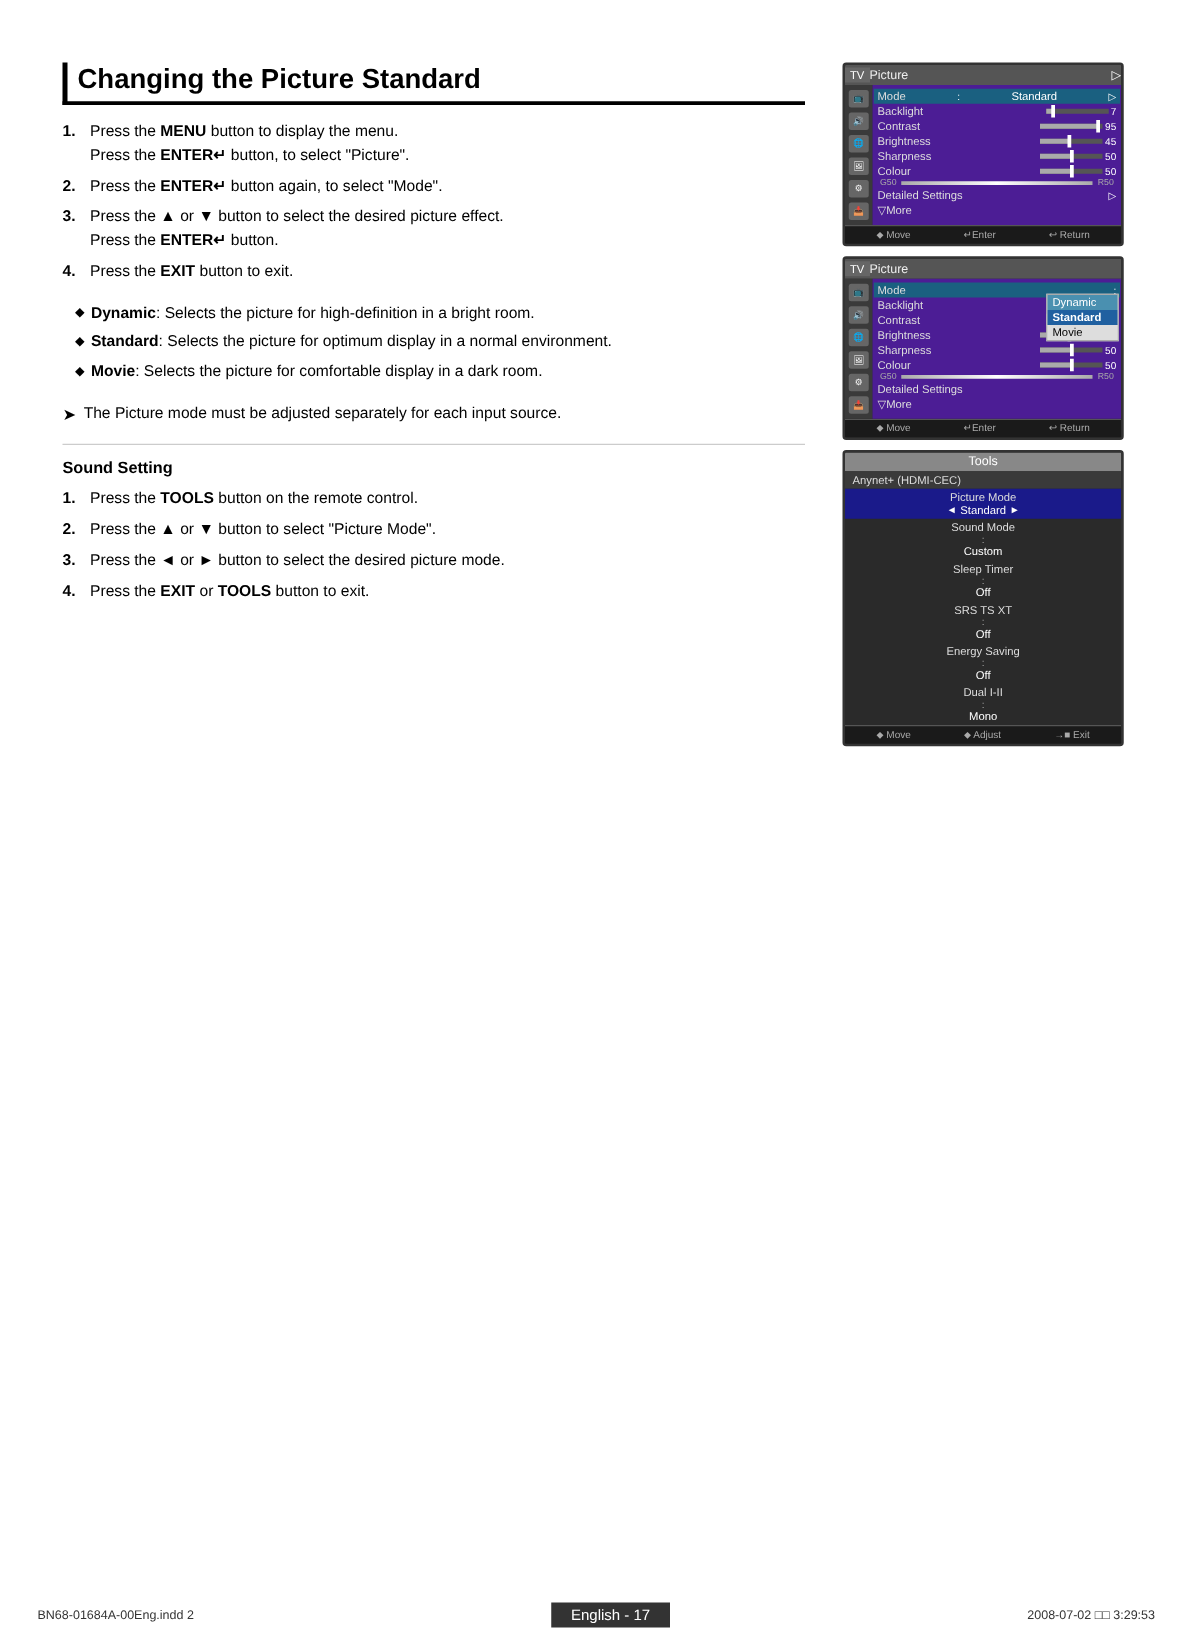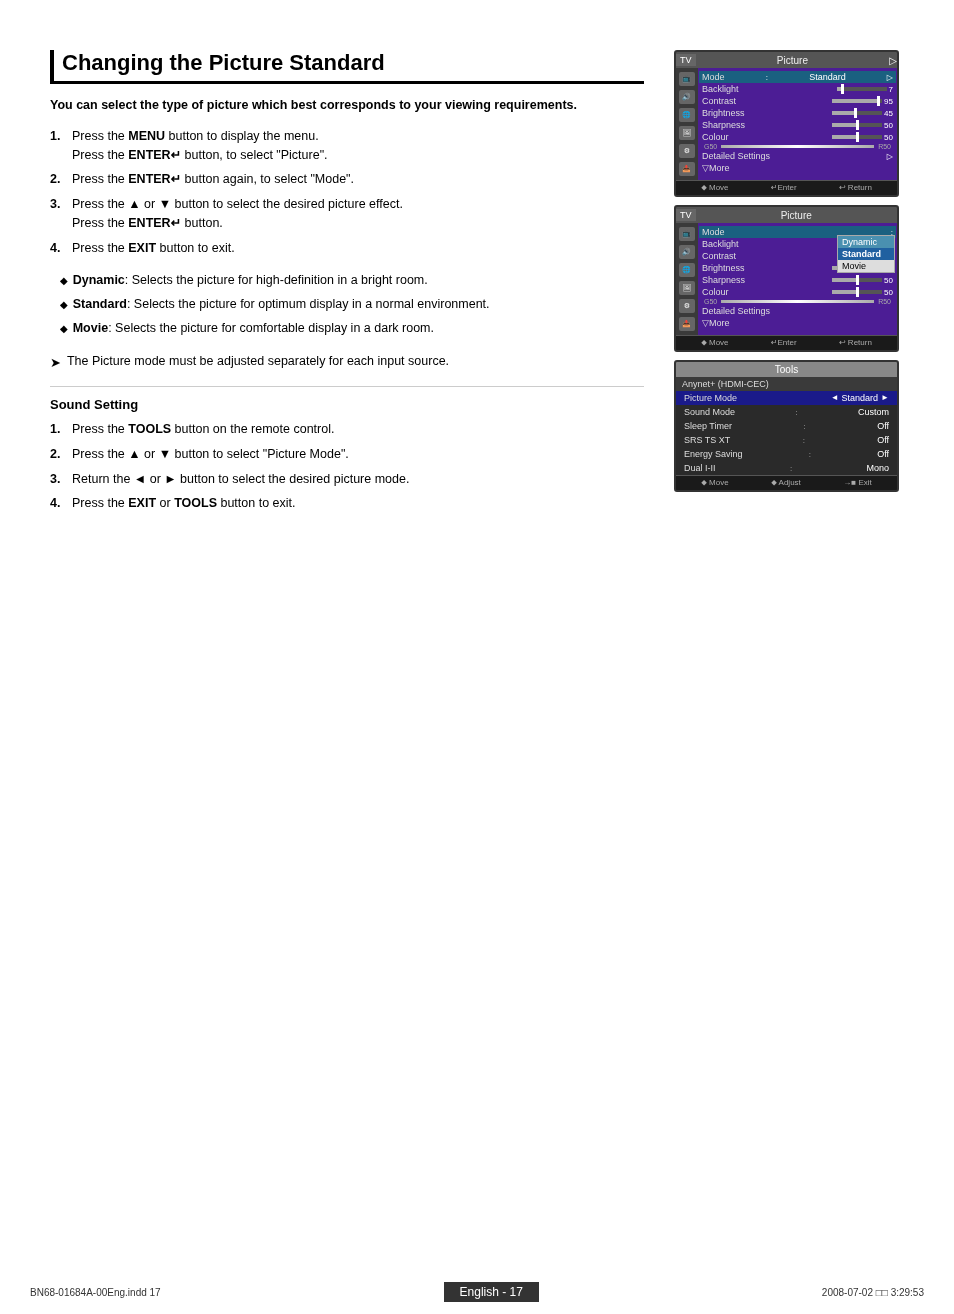--- a/index.html
+++ b/index.html
@@ -174,21 +174,20 @@
       padding: 2px 0;
       font-size: 10px;
       color: #fff;
     }
     .tv-header .tv-label {
       background: #666;
       padding: 1px 4px;
       font-size: 9px;
     }
     .tv-header .picture-label {
-      text-align: center;
       flex: 1;
       font-size: 10px;
       color: #eee;
     }
 
     .tv-body {
       display: flex;
     }
 
     .tv-icons {
@@ -309,20 +308,21 @@
       font-size: 9px;
       color: #ddd;
     }
 
     .tools-row {
       display: flex;
       justify-content: space-between;
       align-items: center;
       padding: 2px 8px;
       font-size: 9.5px;
+      flex-direction: column;
     }
 
     .tools-row.highlighted {
       background: #1a1a8a;
     }
 
     .tools-row .t-label {
       color: #ddd;
       font-size: 9px;
     }
@@ -393,21 +393,20 @@
 <div class="crosshair-top">⊕</div>
 <div class="crosshair-bl">⊕</div>
 <div class="crosshair-br">⊕</div>
 
 <div class="page">
   <div class="main-content">
 
     <div class="left-column">
       <h1 class="page-title">Changing the Picture Standard</h1>
 
-      <p class="intro-text">You can select the type of picture which best corresponds to your viewing requirements.</p>
 
       <ol class="numbered-list">
         <li>
           <span class="num">1.</span>
           <span class="text">
             Press the <b>MENU</b> button to display the menu.<br>
             Press the <b>ENTER↵</b> button, to select "Picture".
           </span>
         </li>
         <li>
@@ -459,21 +458,21 @@
         <li>
           <span class="num">1.</span>
           <span class="text">Press the <b>TOOLS</b> button on the remote control.</span>
         </li>
         <li>
           <span class="num">2.</span>
           <span class="text">Press the ▲ or ▼ button to select "Picture Mode".</span>
         </li>
         <li>
           <span class="num">3.</span>
-          <span class="text">Return the ◄ or ► button to select the desired picture mode.</span>
+          <span class="text">Press the ◄ or ► button to select the desired picture mode.</span>
         </li>
         <li>
           <span class="num">4.</span>
           <span class="text">Press the <b>EXIT</b> or <b>TOOLS</b> button to exit.</span>
         </li>
       </ol>
     </div>
 
     <div class="right-column">
 
@@ -699,16 +698,16 @@
           <span>⬥ Adjust</span>
           <span>→■ Exit</span>
         </div>
       </div>
 
     </div>
   </div>
 </div>
 
 <div class="page-footer">
-  <span>BN68-01684A-00Eng.indd   17</span>
+  <span>BN68-01684A-00Eng.indd   2</span>
   <span class="page-num-box">English - 17</span>
   <span>2008-07-02   □□   3:29:53</span>
 </div>
 
 </body></html>

